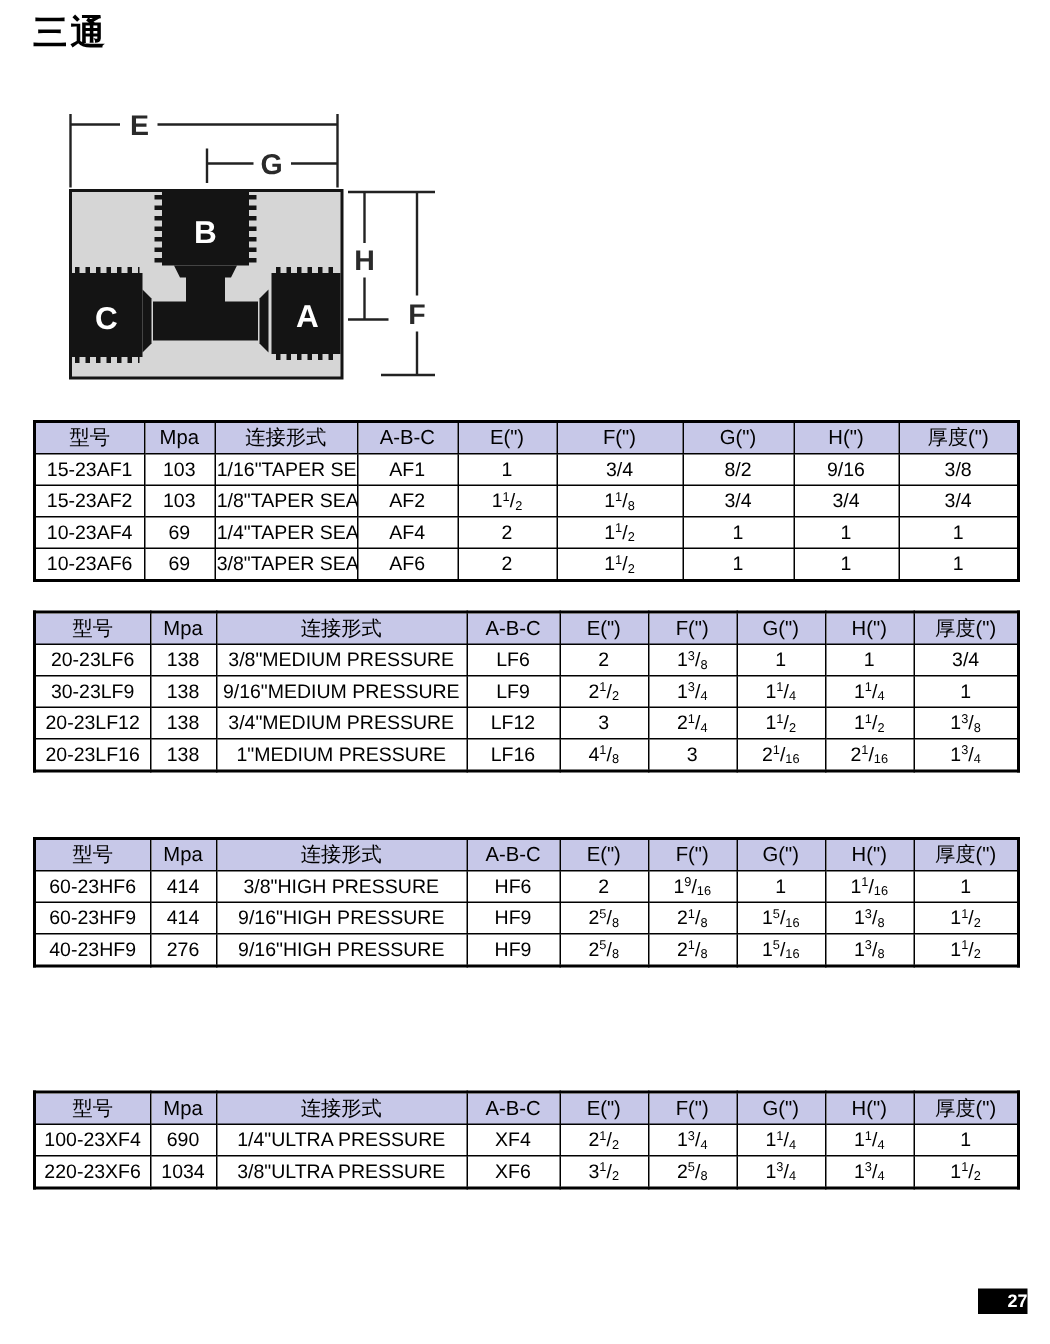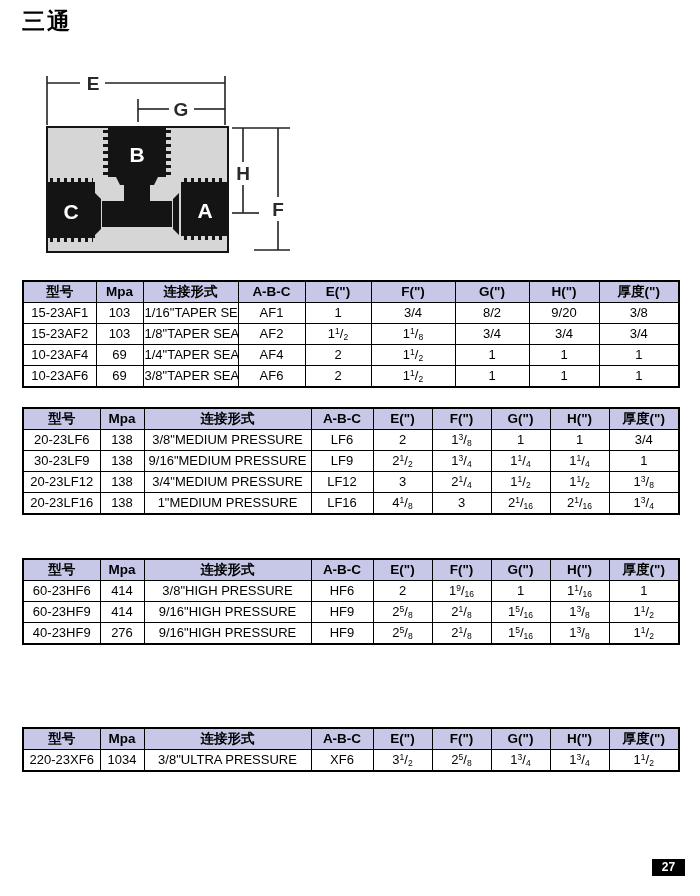--- a/index.html
+++ b/index.html
@@ -10,26 +10,26 @@
   .dim-line{stroke:#222;stroke-width:1.6;fill:none;}
   .serr{stroke:#141414;stroke-width:6;stroke-dasharray:3,4;fill:none;}
   .port{fill:#141414;stroke:none;}
   .dim-label{font:bold 19px "Liberation Sans",sans-serif;fill:#2a2a2a;text-anchor:middle;}
   .port-label{font:bold 21px "Liberation Sans",sans-serif;fill:#ffffff;text-anchor:middle;}
   table.t{position:absolute;left:22px;width:656px;border-collapse:collapse;table-layout:fixed;
           border:2px solid #000;background:#fff;}
   table.t th,table.t td{border:1px solid #000;text-align:center;vertical-align:middle;
           height:20px;line-height:20px;padding:0 1px;white-space:nowrap;overflow:hidden;
           font-size:13px;}
-  table.t thead th{background:#c7c8e8;font-weight:bold;font-size:13.5px;}
+  table.t thead th{background:#c7c8e8;font-weight:normal;font-size:13.5px;}
   table.t td sup{font-size:8.5px;vertical-align:0.5em;line-height:0;}
   table.t td sub{font-size:8.5px;vertical-align:-0.2em;line-height:0;}
   .t1{top:280px;} .t2{top:407px;} .t3{top:558px;} .t4{top:727px;}
   .pagenum{position:absolute;left:652px;top:859px;width:33px;height:17px;background:#000;
-           color:#fff;font-size:12px;font-weight:bold;text-align:center;line-height:17px;}
+           color:#fff;font-size:12px;font-weight:bold;text-align:right;line-height:17px;}
 </style>
 </head>
 <body>
 
 <div class="page">
 
   <h1 class="title">三通</h1>
 
   <svg class="diagram" width="265" height="190" viewBox="0 0 265 190">
 
@@ -122,21 +122,21 @@
       </thead>
       <tbody>
         <tr>
           <td>15-23AF1</td>
           <td>103</td>
           <td>1/16"TAPER SEAL</td>
           <td>AF1</td>
           <td>1</td>
           <td>3/4</td>
           <td>8/2</td>
-          <td>9/20</td>
+          <td>9/16</td>
           <td>3/8</td>
         </tr>
         <tr>
           <td>15-23AF2</td>
           <td>103</td>
           <td>1/8"TAPER SEAL</td>
           <td>AF2</td>
           <td>1<sup>1</sup>/<sub>2</sub></td>
           <td>1<sup>1</sup>/<sub>8</sub></td>
           <td>3/4</td>
@@ -323,20 +323,31 @@
           <th>A-B-C</th>
           <th>E(")</th>
           <th>F(")</th>
           <th>G(")</th>
           <th>H(")</th>
           <th>厚度(")</th>
         </tr>
       </thead>
       <tbody>
         <tr>
+          <td>100-23XF4</td>
+          <td>690</td>
+          <td>1/4"ULTRA PRESSURE</td>
+          <td>XF4</td>
+          <td>2<sup>1</sup>/<sub>2</sub></td>
+          <td>1<sup>3</sup>/<sub>4</sub></td>
+          <td>1<sup>1</sup>/<sub>4</sub></td>
+          <td>1<sup>1</sup>/<sub>4</sub></td>
+          <td>1</td>
+        </tr>
+        <tr>
           <td>220-23XF6</td>
           <td>1034</td>
           <td>3/8"ULTRA PRESSURE</td>
           <td>XF6</td>
           <td>3<sup>1</sup>/<sub>2</sub></td>
           <td>2<sup>5</sup>/<sub>8</sub></td>
           <td>1<sup>3</sup>/<sub>4</sub></td>
           <td>1<sup>3</sup>/<sub>4</sub></td>
           <td>1<sup>1</sup>/<sub>2</sub></td>
         </tr>

